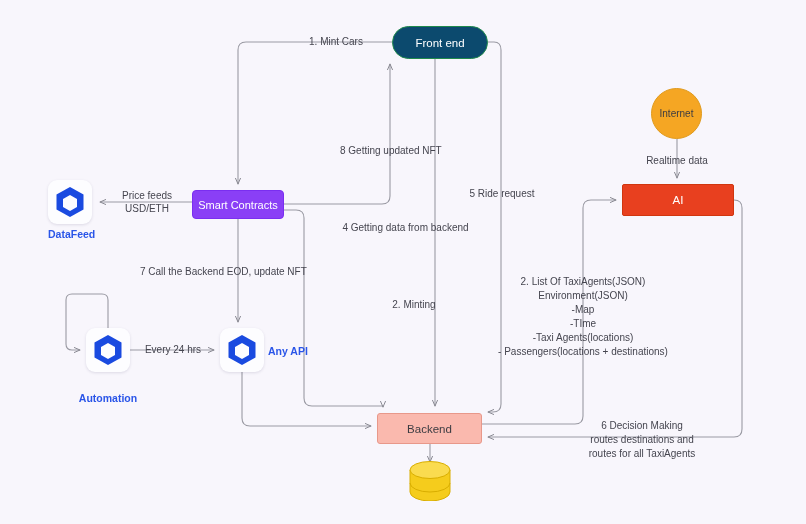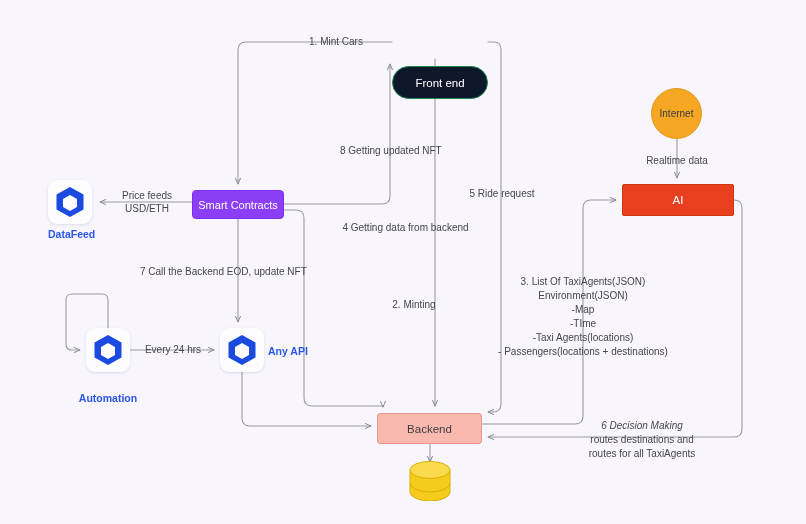--- a/index.html
+++ b/index.html
@@ -25,26 +25,25 @@
     position: absolute;
     box-sizing: border-box;
     display: flex;
     align-items: center;
     justify-content: center;
     text-align: center;
   }
   .node-frontend {
     left: 392px; top: 26px;
     width: 96px; height: 33px;
-    background: #0f172a;
+    background: #0c4a6e;
     border: 1px solid #1f8a4c;
     border-radius: 17px;
     color: #ffffff;
     font-size: 11.5px;
-    margin-top: 40px;
   }
   .node-smartcontracts {
     left: 192px; top: 190px;
     width: 92px; height: 29px;
     background: #8a3ff6;
     border: 1px solid #7a2ef0;
     border-radius: 4px;
     color: #ffffff;
     font-size: 11px;
   }
@@ -219,24 +218,24 @@
   <div class="edge-label" style="left:634px; top:154px; width:86px;">Realtime data</div>
 
   <div class="edge-label" style="left:318px; top:221px; width:175px;">4 Getting data from backend</div>
 
   <div class="edge-label" style="left:140px; top:265px; width:196px; text-align:left;">7 Call the Backend EOD, update NFT</div>
 
   <div class="edge-label" style="left:328px; top:298px; width:172px;">2. Minting</div>
 
   <div class="edge-label" style="left:138px; top:343px; width:70px;">Every 24 hrs</div>
 
-  <div class="edge-label" style="left:463px; top:275px; width:240px;">3. List Of TaxiAgents(JSON)</div>
+  <div class="edge-label" style="left:463px; top:275px; width:240px;">2. List Of TaxiAgents(JSON)</div>
   <div class="edge-label" style="left:463px; top:289px; width:240px;text-align:center;">Environment(JSON)</div>
   <div class="edge-label" style="left:463px; top:303px; width:240px;">-Map</div>
   <div class="edge-label" style="left:463px; top:317px; width:240px;">-TIme</div>
   <div class="edge-label" style="left:463px; top:331px; width:240px;">-Taxi Agents(locations)</div>
   <div class="edge-label" style="left:463px; top:345px; width:240px;">- Passengers(locations + destinations)</div>
 
-  <div class="edge-label" style="left:570px; top:419px; width:144px;font-style:italic;">6 Decision Making</div>
+  <div class="edge-label" style="left:570px; top:419px; width:144px;">6 Decision Making</div>
   <div class="edge-label" style="left:570px; top:433px; width:144px;">routes destinations and</div>
   <div class="edge-label" style="left:570px; top:447px; width:144px;">routes for all TaxiAgents</div>
 
 </div>
 
 </body></html>

